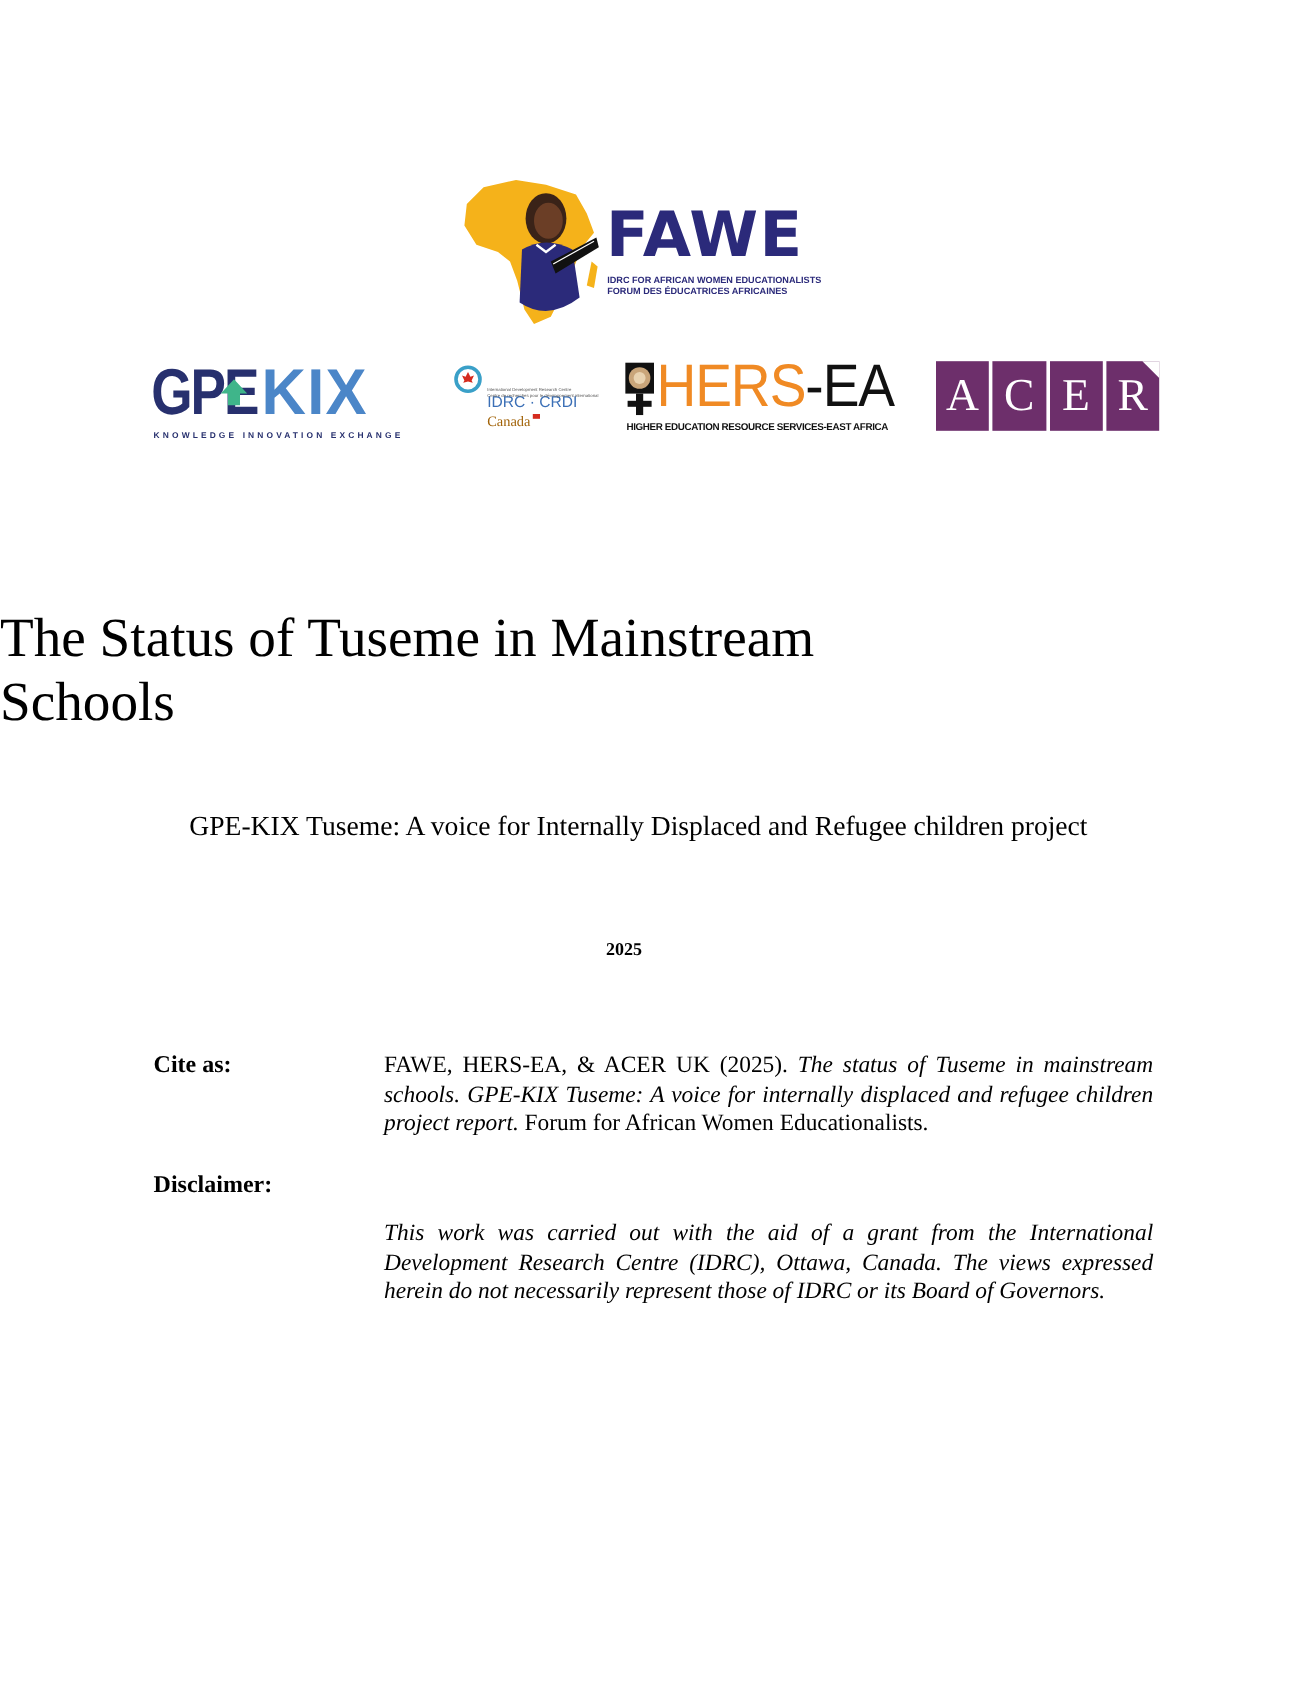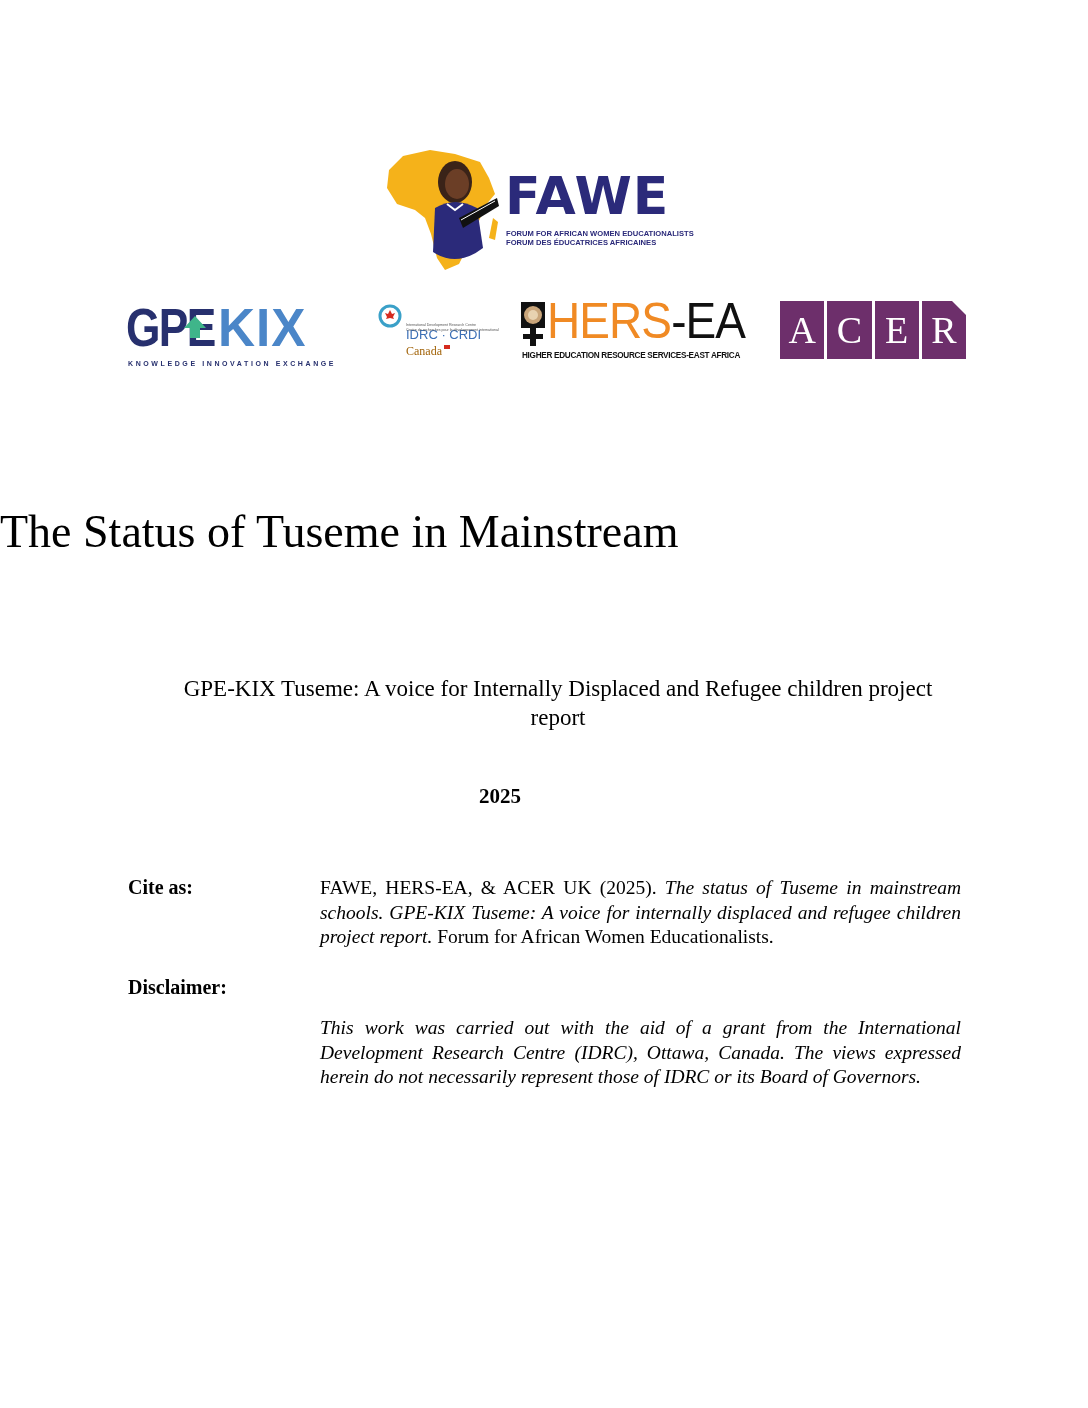--- a/index.html
+++ b/index.html
@@ -75,24 +75,24 @@
   .acer-tile.last::after {
     content: ""; position: absolute; right: 0; top: 0; width: 0; height: 0;
     border-top: 14px solid #fff; border-left: 14px solid transparent;
   }
 
   
   .title {
     left: 0; width: 1088px; font-size: 46px; line-height: 53px; top: 505px;
   }
   .subtitle {
-    left: 134px; width: 848px; text-align: center; font-size: 23px; line-height: 29px; top: 674px;
+    left: 108px; width: 848px; text-align: center; font-size: 23px; line-height: 29px; top: 674px;
   }
   .year {
-    left: 0; width: 1000px; text-align: center; font-weight: bold; font-size: 21px; top: 784px;
+    left: 0; width: 1000px; text-align: center; font-weight: bold; font-size: 15px; top: 784px; padding-left: 20px;
   }
   .label { font-weight: bold; font-size: 20px; left: 128px; }
   .body-text {
     left: 320px; width: 641px; font-size: 19.5px; line-height: 24.5px; text-align: justify;
   }
   .body-text i { font-style: italic; }
 </style>
 </head>
 <body>
 
@@ -101,21 +101,21 @@
     <path d="M18 8 L45 2 L70 6 L95 14 L104 30 L110 46 L100 58 L92 78 L84 96 L74 116 L60 122 L52 110 L46 86 L40 70 L30 62 L12 56 L2 40 L4 22 Z" fill="#f5b21a"></path>
     <path d="M108 70 L113 74 L110 92 L104 90 Z" fill="#f5b21a"></path>
     <ellipse cx="70" cy="34" rx="17" ry="21" fill="#3a2318"></ellipse>
     <ellipse cx="72" cy="36" rx="12" ry="15" fill="#6b3e26"></ellipse>
     <path d="M50 60 Q70 48 92 60 L98 100 Q72 120 48 104 Z" fill="#2b2a7a"></path>
     <path d="M62 56 L70 62 L78 56" stroke="#fff" stroke-width="2" fill="none"></path>
     <path d="M74 70 L112 50 L114 58 L78 80 Z" fill="#111"></path>
     <path d="M76 72 L110 53" stroke="#fff" stroke-width="1"></path>
   </svg>
   <div class="fawe-word">FAWE</div>
-  <div class="fawe-sub" style="top:81px">FORUM FOR AFRICAN WOMEN EDUCATIONALISTS</div>
+  <div class="fawe-sub" style="top:81px">IDRC FOR AFRICAN WOMEN EDUCATIONALISTS</div>
   <div class="fawe-sub" style="top:90px">FORUM DES ÉDUCATRICES AFRICAINES</div>
 </div>
 
 <div id="gpe-logo" class="abs">
   <div class="gpe-word">GPE</div>
   <svg class="abs" style="left:58px;top:16px" width="22" height="22" viewBox="0 0 22 22">
     <path d="M11 0 L22 12 L16 12 L16 22 L6 22 L6 12 L0 12 Z" fill="#3fb58a"></path>
   </svg>
   <div class="kix-word">KIX</div>
   <div class="gpe-sub">KNOWLEDGE INNOVATION EXCHANGE</div>
@@ -147,25 +147,25 @@
 
 <div id="acer-logo" class="abs">
   <div class="acer-tile">A</div>
   <div class="acer-tile">C</div>
   <div class="acer-tile">E</div>
   <div class="acer-tile last">R</div>
 </div>
 
 <div class="abs title">
   <div>The Status of Tuseme in Mainstream</div>
+  <div>Schools</div>
 </div>
 
 <div class="abs subtitle">
   <div>GPE-KIX Tuseme: A voice for Internally Displaced and Refugee children project</div>
-  <div>report</div>
 </div>
 
 <div class="abs year">2025</div>
 
 <div class="abs label" style="top:876px">Cite as:</div>
 <div class="abs body-text" style="top:876px"><span>FAWE, HERS-EA, &amp; ACER UK (2025). </span><i>The status of Tuseme in mainstream schools. GPE-KIX Tuseme: A voice for internally displaced and refugee children project report.</i><span> Forum for African Women Educationalists.</span></div>
 
 <div class="abs label" style="top:976px">Disclaimer:</div>
 <div class="abs body-text" style="top:1016px;font-style:italic">This work was carried out with the aid of a grant from the International Development Research Centre (IDRC), Ottawa, Canada. The views expressed herein do not necessarily represent those of IDRC or its Board of Governors.</div>
 

